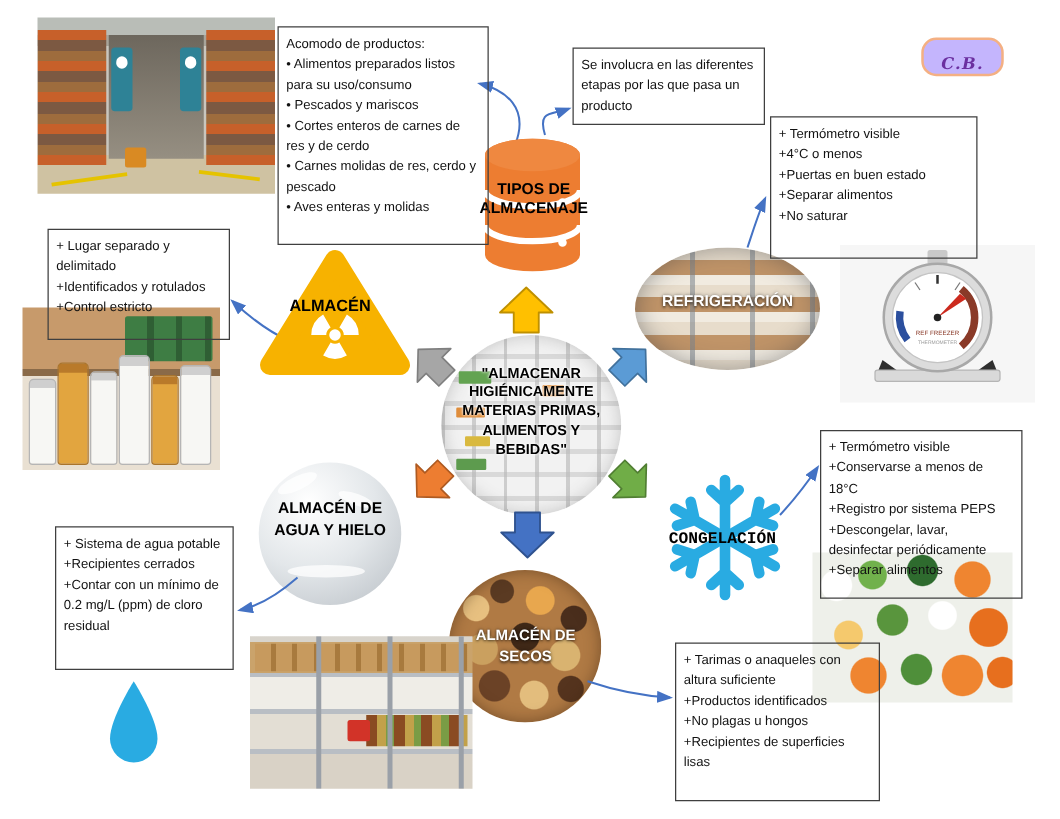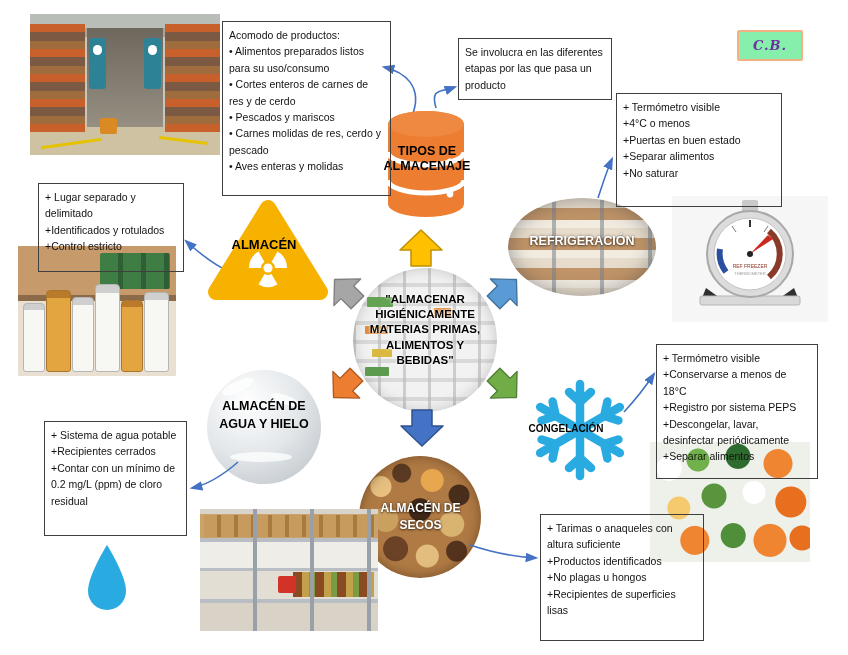--- a/index.html
+++ b/index.html
@@ -83,22 +83,22 @@
        #efede7 27% 48%,#b9bec4 48% 51%,#e3ded4 51% 74%,#b9bec4 74% 77%,#d9d2c6 77% 100%);}
   .pt-post{position:absolute;top:0;width:4px;height:100%;background:#9aa0a8;}
   .pt-jars{position:absolute;left:2%;top:5%;width:96%;height:18%;
     background:repeating-linear-gradient(90deg,#c79a5e 0 13px,#a87a3e 13px 17px);}
   .pt-bottles{position:absolute;left:52%;top:52%;width:46%;height:20%;
     background:repeating-linear-gradient(90deg,#8a4b22 0 9px,#c2a14a 9px 16px,#7a9c45 16px 22px);}
   .pt-red{position:absolute;left:44%;top:55%;width:10%;height:14%;background:#d23328;border-radius:2px;}
   
   .th{background:#f6f6f6;z-index:1;}
   
-  .badge{position:absolute;left:737px;top:30px;width:62px;height:27px;background:#86efac;
-    border:2px solid #f4b083;border-radius:2px;display:flex;align-items:center;justify-content:center;
+  .badge{position:absolute;left:737px;top:30px;width:62px;height:27px;background:#c4b5fd;
+    border:2px solid #f4b083;border-radius:12px;display:flex;align-items:flex-end;justify-content:center;
     font-family:"DejaVu Serif",serif;font-style:italic;font-weight:bold;font-size:13px;
     color:#6b2fa0;letter-spacing:1px;z-index:7;}
   svg{display:block;}
   .lay2{z-index:2;} .lay3{z-index:3;}
 </style>
 </head>
 <body>
 
 <div id="stage">
 
@@ -245,21 +245,21 @@
         </g>
       <g transform="rotate(240)">
           <path d="M0,-6 L0,-46 M0,-28 L-11,-38 M0,-28 L11,-38"></path>
         </g>
       <g transform="rotate(300)">
           <path d="M0,-6 L0,-46 M0,-28 L-11,-38 M0,-28 L11,-38"></path>
         </g>
       <circle r="6" fill="#29ABE2" stroke="none"></circle>
     </g>
   </svg>
-  <div class="nodelabel" style="left:496px;top:423px;width:140px;font-size:10px;">
+  <div class="nodelabel" style="left:508px;top:423px;width:140px;font-size:13px;font-family:Liberation Mono, monospace;">
     <span>CONGELACIÓN</span>
   </div>
 
   <div class="nodelabel whitelabel" style="left:368px;top:500px;width:105px;font-size:12px;line-height:1.45;">
     <span>ALMACÉN DE SECOS</span>
   </div>
 
   <div class="nodelabel" style="left:214px;top:398px;width:100px;font-size:12.5px;line-height:1.4;">
     <span>ALMACÉN DE AGUA Y HIELO</span>
   </div>
@@ -269,22 +269,22 @@
   </div>
 
   <svg class="abs lay3" style="left:85px;top:543px;" width="44" height="72" viewBox="0 0 44 72">
     <path d="M22,2 C22,2 3,32 3,48 A19,19 0 0 0 41,48 C41,32 22,2 22,2 Z" fill="#29ABE2"></path>
   </svg>
 
   <div class="tbox" style="left:222px;top:21px;width:155px;height:163px;">
     <div class="ln">Acomodo de productos:</div>
     <div>
         <div class="ln">• Alimentos preparados listos para su uso/consumo</div>
+        <div class="ln">• Pescados y mariscos</div>
         <div class="ln">• Cortes enteros de carnes de res y de cerdo</div>
-        <div class="ln">• Pescados y mariscos</div>
         <div class="ln">• Carnes molidas de res, cerdo y pescado</div>
         <div class="ln">• Aves enteras y molidas</div>
       </div>
   </div>
 
   <div class="tbox" style="left:458px;top:38px;width:140px;height:50px;">
     <div class="ln">Se involucra en las diferentes etapas por las que pasa un producto</div>
   </div>
 
   <div class="tbox" style="left:616px;top:93px;width:152px;height:102px;">

